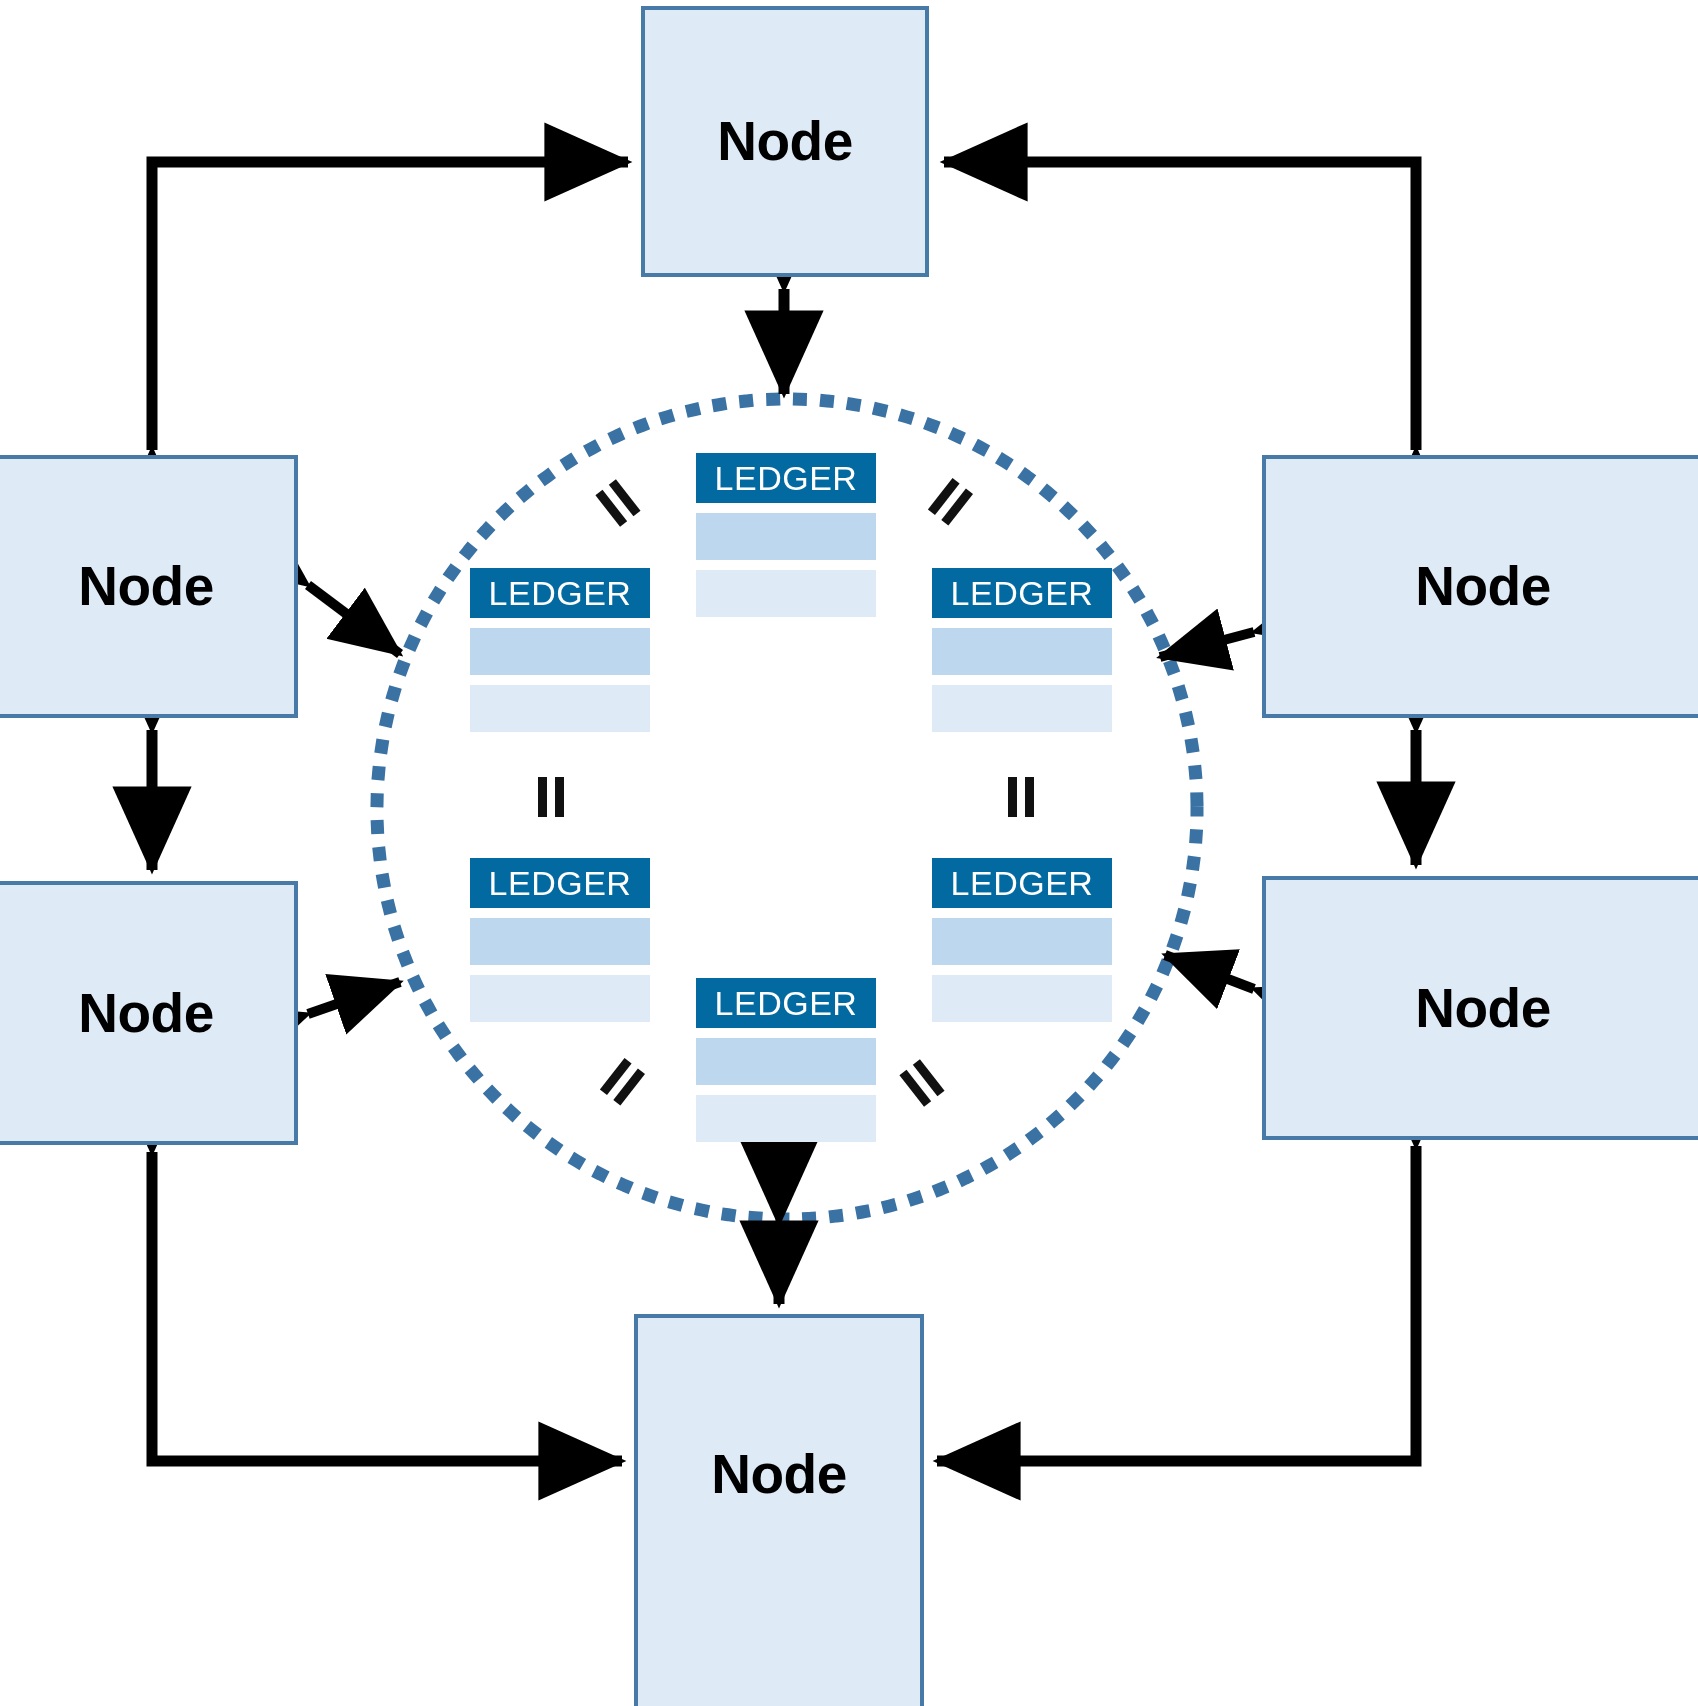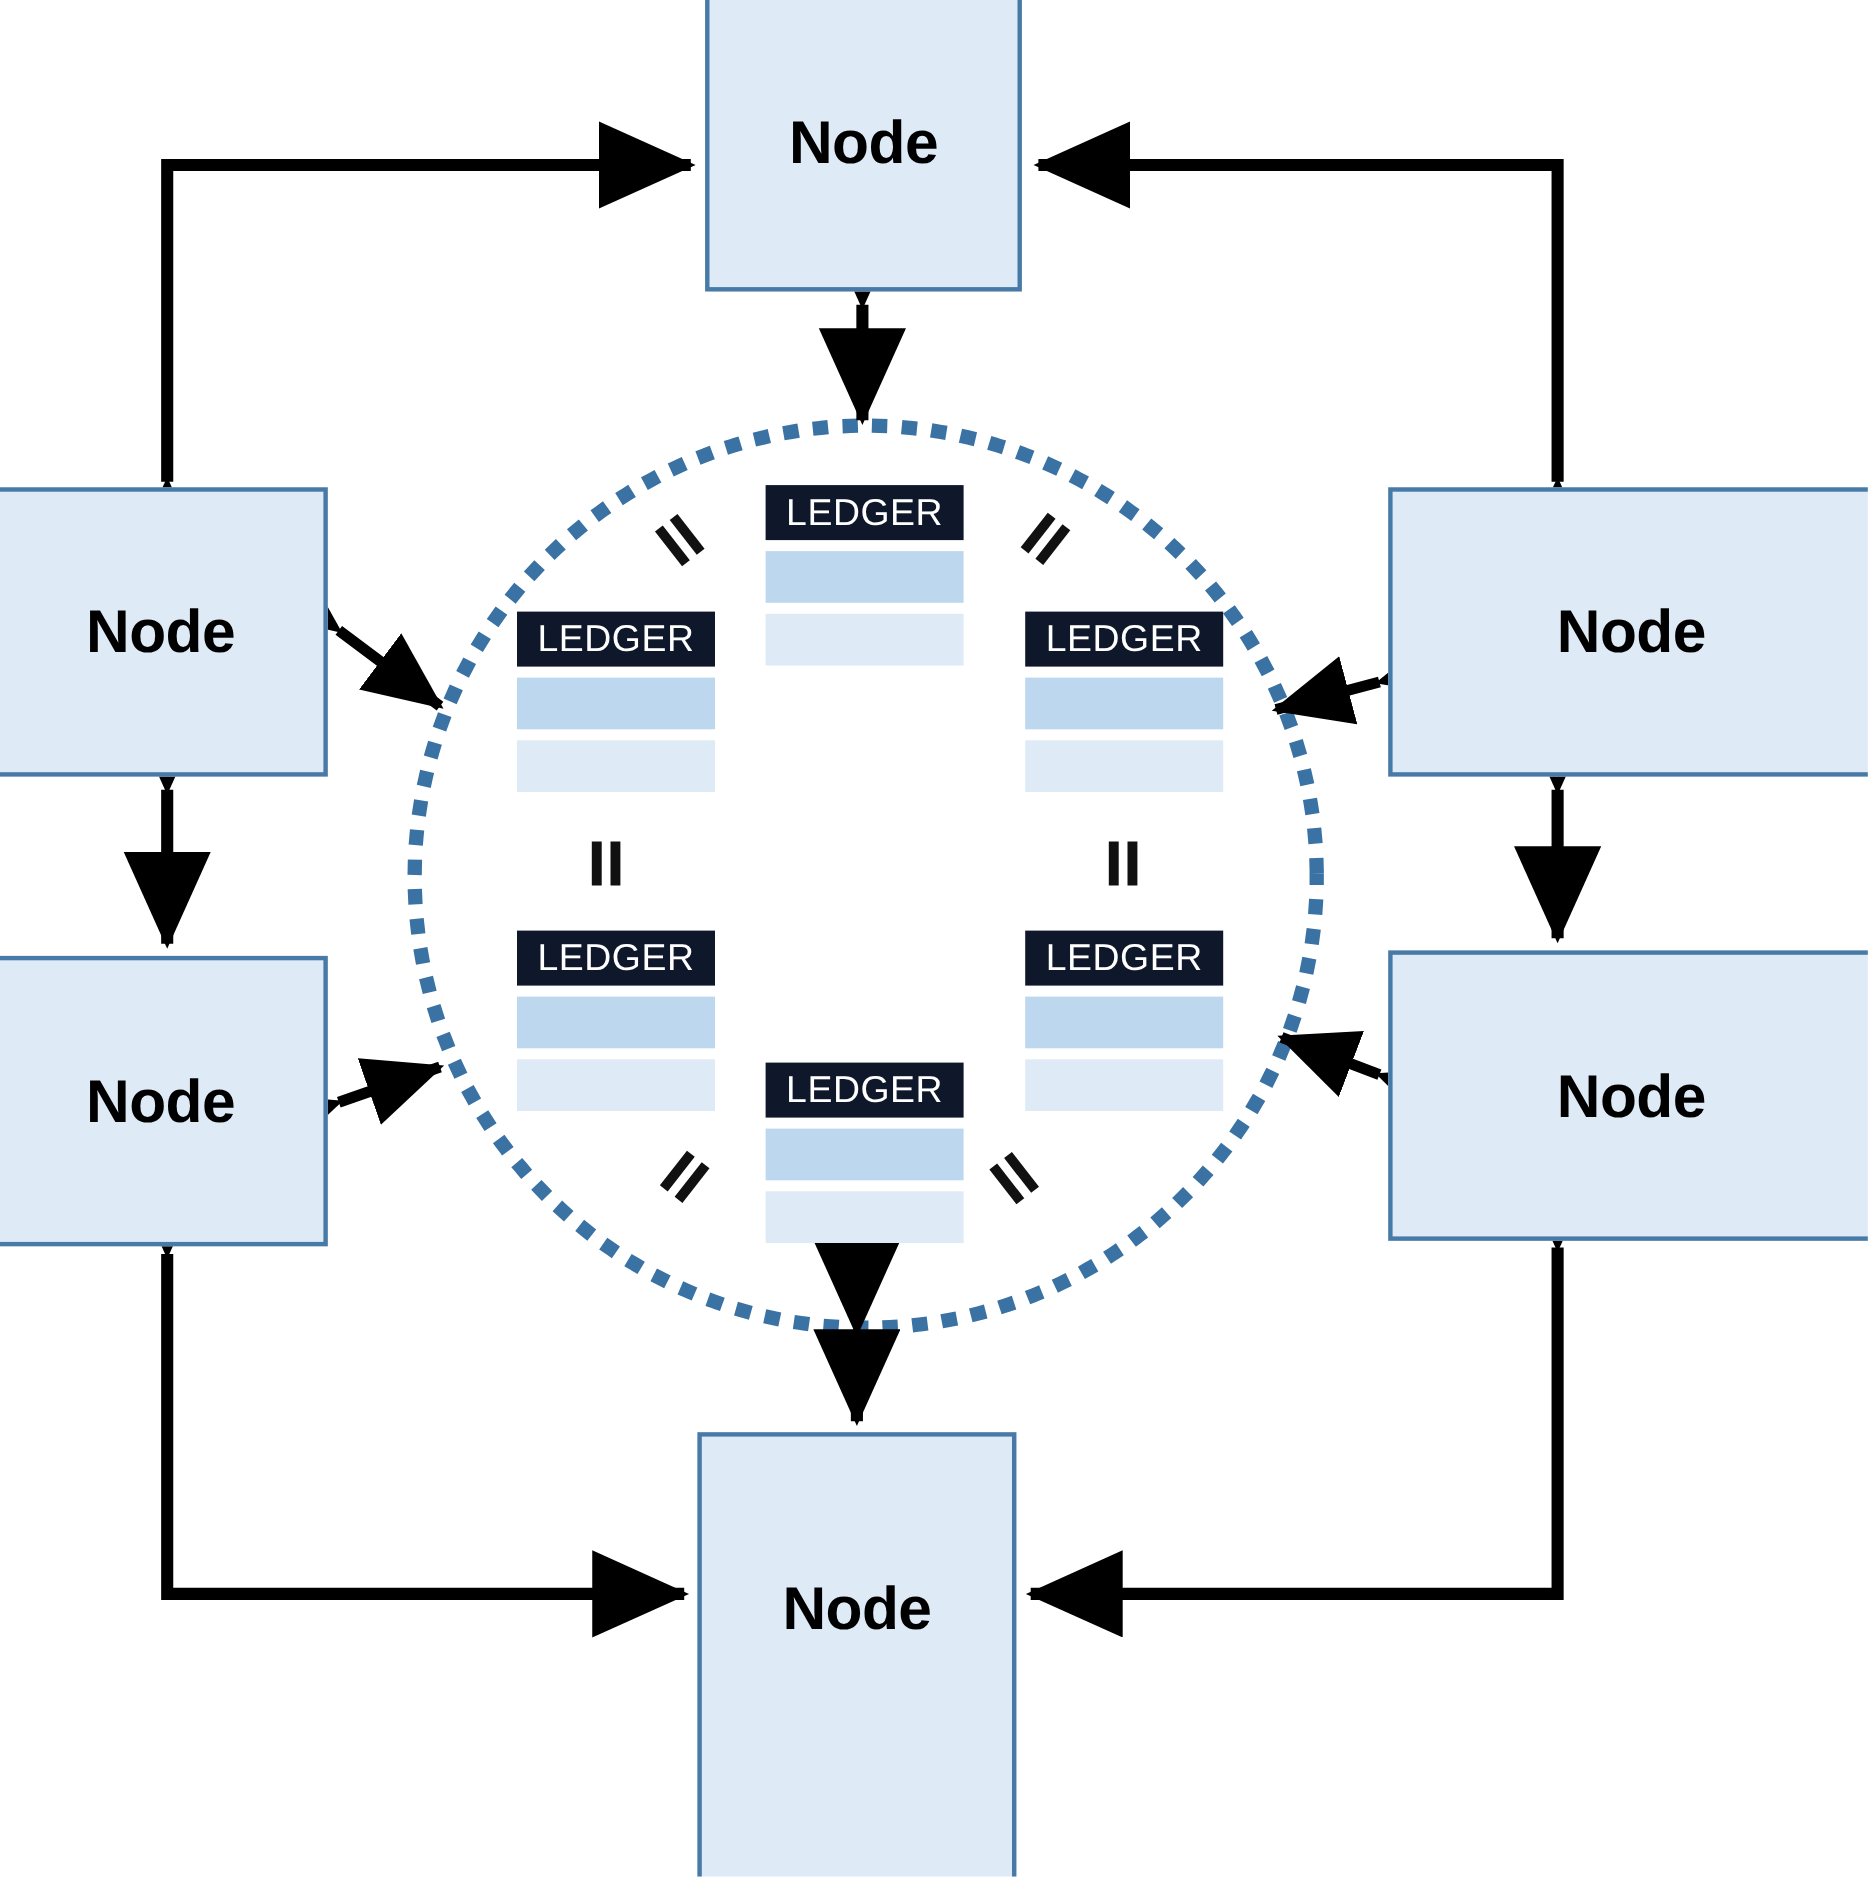--- a/index.html
+++ b/index.html
@@ -1,18 +1,18 @@
 <!DOCTYPE html>
 <html><head>
 <meta charset="utf-8">
 <style>
   html,body{margin:0;padding:0;background:#ffffff;}
   body{width:1698px;height:1706px;position:relative;overflow:hidden;
        font-family:"Liberation Sans","DejaVu Sans",sans-serif;}
-  #stage{position:absolute;inset:0;width:1698px;height:1418px;}
+  #stage{position:absolute;inset:0;width:1698px;height:1418px;margin-top:12px;}
 
   svg.layer{position:absolute;left:0;top:0;width:1698px;height:1706px;}
   #connectors{z-index:1;}
 
   .node-box{
     position:absolute;
     background:#deeaf6;
     border:4px solid #487aa8;
     box-sizing:border-box;
     display:flex;align-items:center;justify-content:center;
@@ -22,21 +22,21 @@
     font-size:55px;
     font-weight:bold;
     color:#000000;
     letter-spacing:-0.5px;
     line-height:1;
     font-family:"Liberation Sans","DejaVu Sans",sans-serif;
   }
 
   .ledger-card{position:absolute;z-index:4;width:180px;}
   .ledger-head{
-    background:#0f172a;
+    background:#0369a1;
     color:#ffffff;
     font-size:34px;
     text-align:center;
     height:50px;
     line-height:50px;
     letter-spacing:0.5px;
     font-family:"Liberation Sans","DejaVu Sans",sans-serif;
     font-weight:normal;
   }
   .ledger-row{height:47px;margin-top:10px;}

